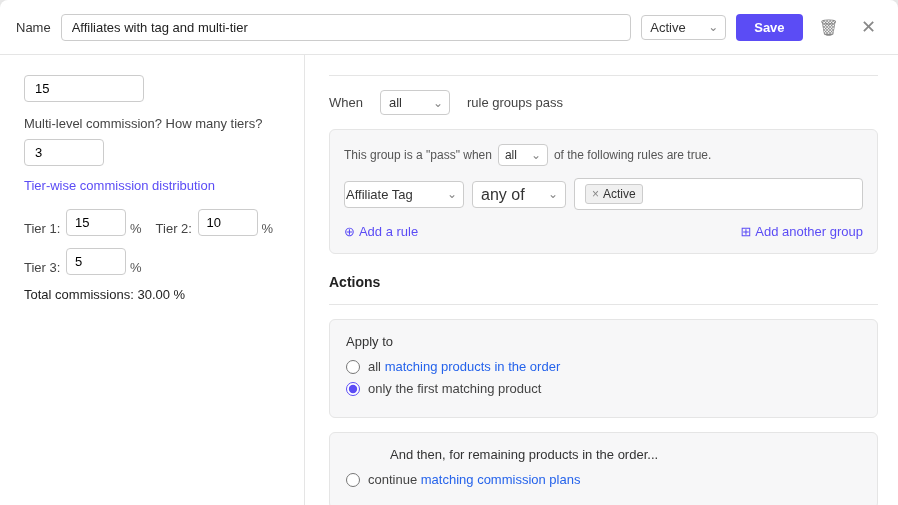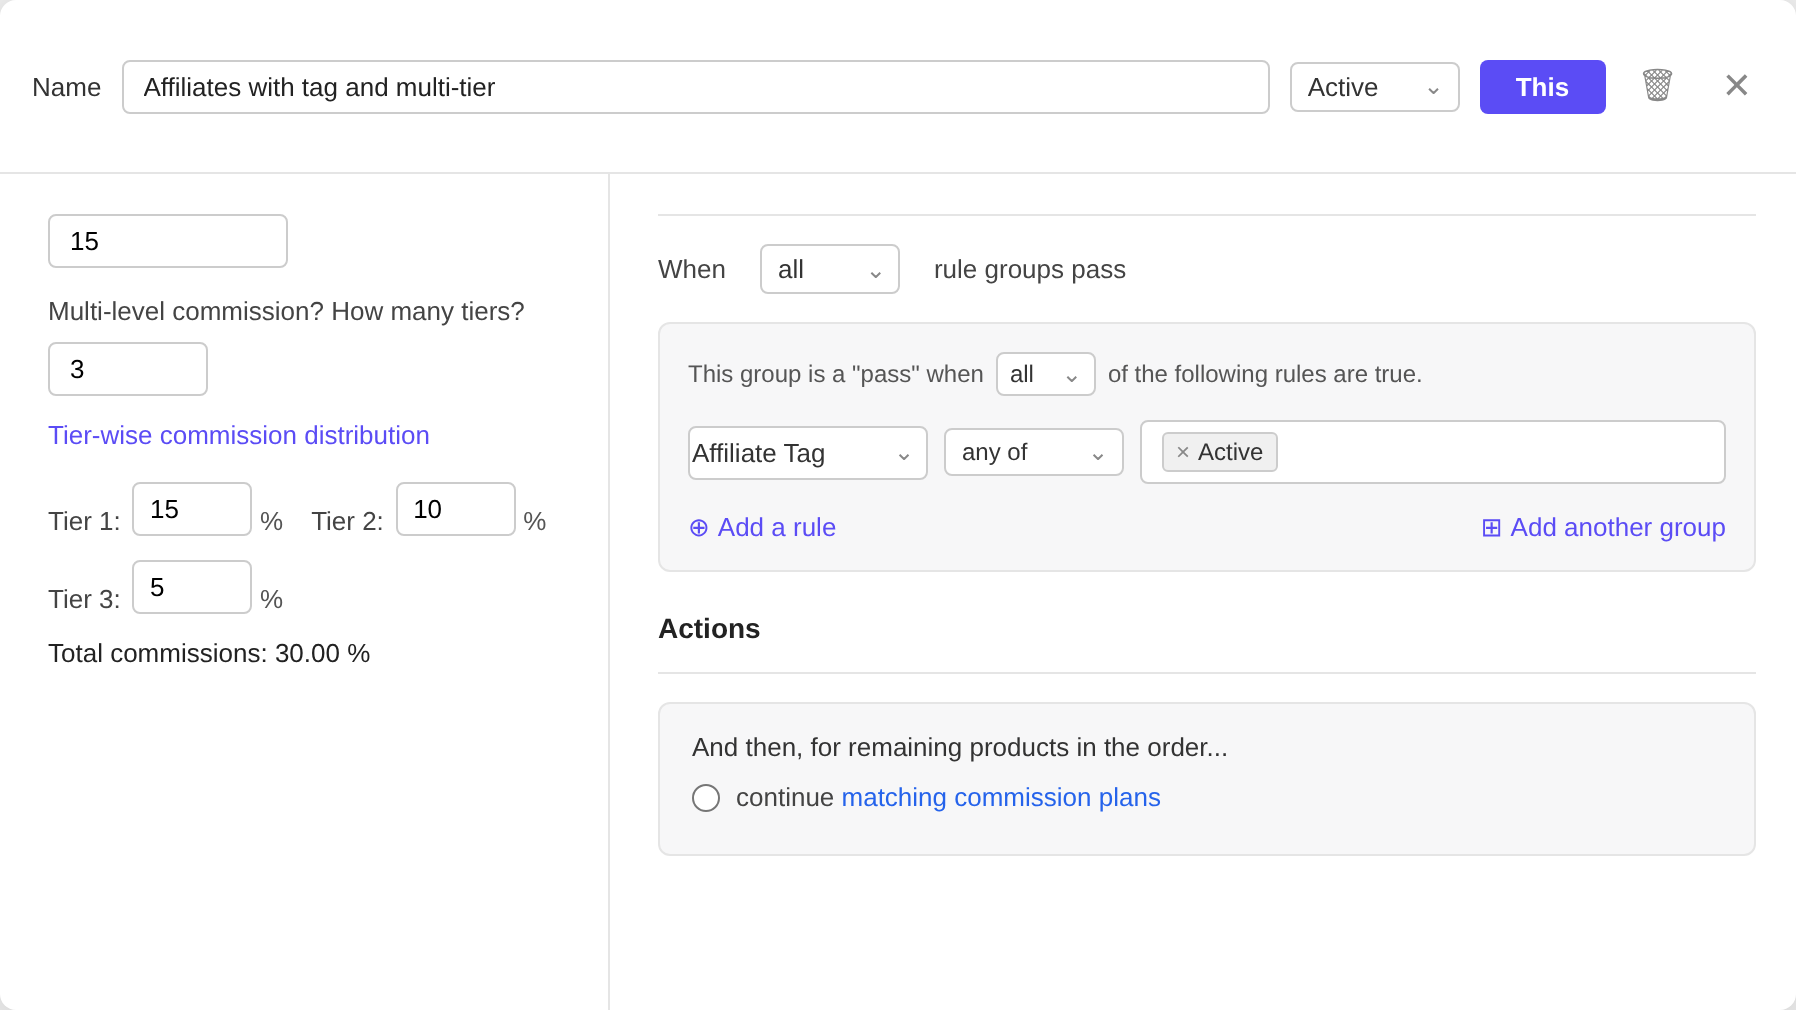--- a/index.html
+++ b/index.html
@@ -19,21 +19,21 @@
       border-radius: 8px;
       box-shadow: 0 4px 24px rgba(0,0,0,0.18);
       display: flex;
       flex-direction: column;
       overflow: hidden;
     }
     
     .header {
       display: flex;
       align-items: center;
-      padding: 28px 16px;
+      padding: 12px 16px;
       border-bottom: 1px solid #e5e5e5;
       gap: 10px;
     }
     .header-name-label {
       font-size: 13px;
       color: #333;
       font-weight: 500;
       white-space: nowrap;
     }
     .header-name-input {
@@ -285,21 +285,21 @@
       border: 1px solid #ccc;
       border-radius: 4px;
       padding: 4px 8px;
       background: #fff;
       gap: 4px;
       min-width: 90px;
     }
     .rule-op-select-wrap select {
       border: none;
       outline: none;
-      font-size: 12px;
+      font-size: 16px;
       background: transparent;
       cursor: pointer;
       appearance: none;
       -webkit-appearance: none;
     }
     .rule-value-box {
       flex: 1;
       border: 1px solid #ccc;
       border-radius: 4px;
       padding: 5px 10px;
@@ -392,20 +392,21 @@
       background: #f7f7f8;
       border: 1px solid #e5e5e5;
       border-radius: 6px;
       padding: 14px 16px;
     }
     .and-then-title {
       font-size: 13px;
       font-weight: 500;
       color: #333;
       margin-bottom: 10px;
+      margin-left: 44px;
     }
 
     select {
       color: #333;
     }
 
     .select-wrap {
       position: relative;
       display: inline-flex;
       align-items: center;
@@ -429,21 +430,21 @@
 
   <div class="header">
     <span class="header-name-label">Name</span>
     <input class="header-name-input" type="text" value="Affiliates with tag and multi-tier" style="">
     <div class="status-select-wrap select-wrap">
       <select>
         <option>Active</option>
         <option>Inactive</option>
       </select>
     </div>
-    <button class="save-btn">This</button>
+    <button class="save-btn">Save</button>
     <button class="trash-btn">
       <span>🗑</span>
     </button>
     <button class="close-btn">
       <span>✕</span>
     </button>
   </div>
 
   <div class="body">
 
@@ -529,20 +530,31 @@
             <span>⊞</span>
             <span>Add another group</span>
           </button>
         </div>
       </div>
 
       <div class="actions-section">
         <div class="section-title">Actions</div>
         <hr class="section-divider">
 
+        <div class="actions-box">
+          <div class="apply-to-title">Apply to</div>
+          <div class="radio-row">
+            <input type="radio" name="apply_to" style="">
+            <span>all <span class="highlight-blue">matching products in the order</span></span>
+          </div>
+          <div class="radio-row">
+            <input type="radio" name="apply_to" checked="" style="">
+            <span>only the first matching product</span>
+          </div>
+        </div>
 
         <div class="and-then-box">
           <div class="and-then-title">And then, for remaining products in the order...</div>
           <div class="radio-row">
             <input type="radio" name="and_then" style="">
             <span>continue <span class="highlight-blue">matching commission plans</span></span>
           </div>
 
         </div>
       </div>

